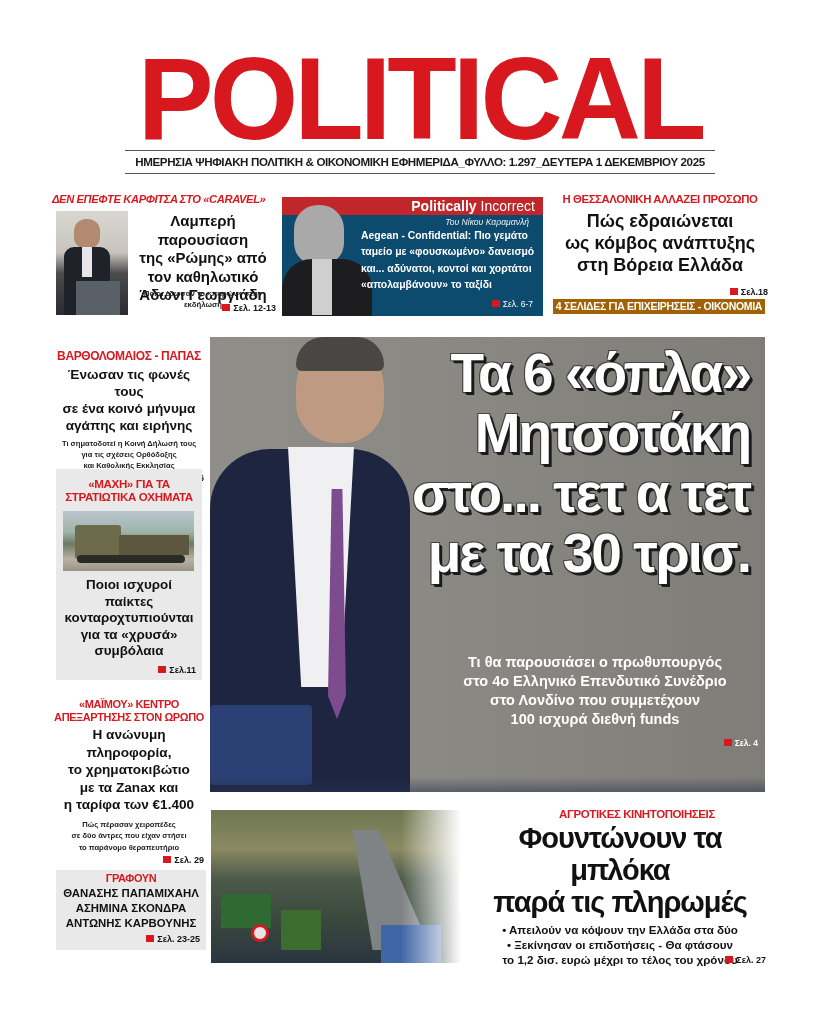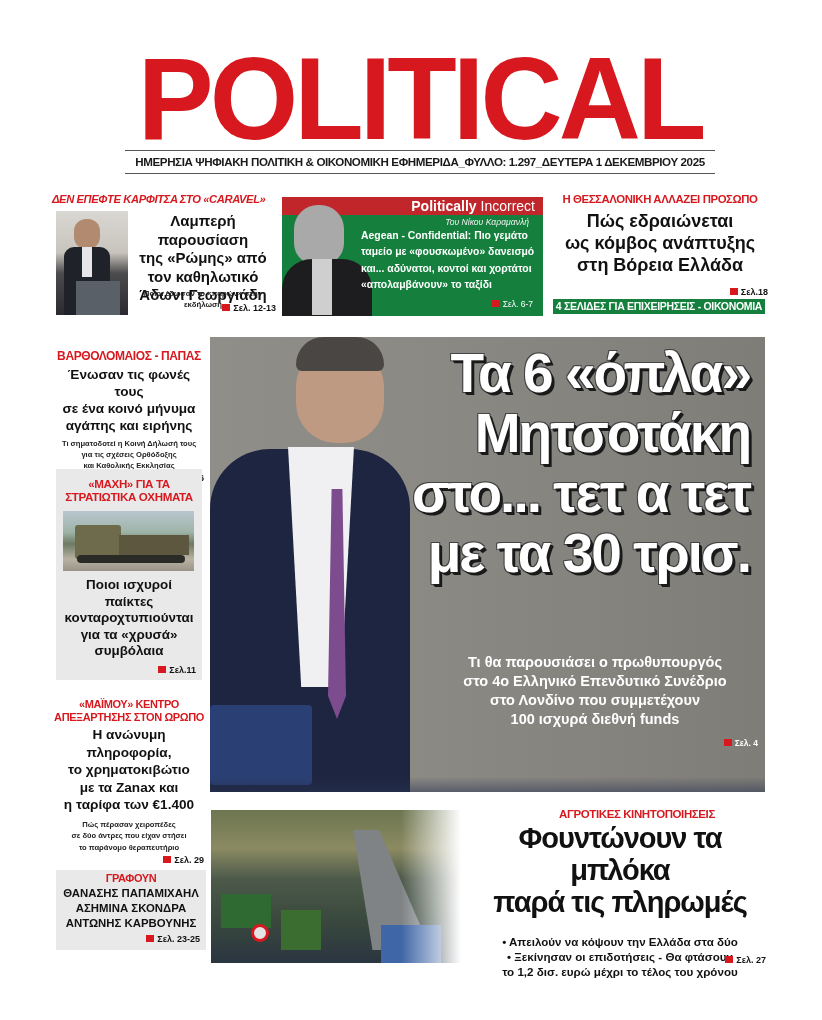--- a/index.html
+++ b/index.html
@@ -20,21 +20,21 @@
   .page .sq { display: inline-block; width: 8px; height: 7px; background: #d7191f; margin-right: 3px; vertical-align: 0px; }
 
   
   .photo { position: absolute; overflow: hidden; }
 
   
   .main-head { color: #fff; font-weight: 700; text-align: right; font-size: 55px; line-height: 60px; letter-spacing: -2px;
     text-shadow: 2px 2px 0 #1a1a1a, 3px 3px 0 #1a1a1a, -1px -1px 0 #444, 1px -1px 0 #444, -1px 1px 0 #444; }
   .main-sub { color: #fff; font-weight: 700; text-align: center; font-size: 14.5px; line-height: 19px; }
 
-  .teal-bar { background: #15803d; color: #fff; font-weight: 700; font-size: 10.5px; text-align: center; line-height: 15px; letter-spacing: -0.3px; }
+  .teal-bar { background: #a16207; color: #fff; font-weight: 700; font-size: 10.5px; text-align: center; line-height: 15px; letter-spacing: -0.3px; }
 
   .gray-box { background: #e9e9e9; }
 </style>
 </head>
 <body>
 
 <div class="abs masthead">
   <span class="logo">POLITICAL</span>
 </div>
 <div class="abs rule" style="left:125px; top:150px; width:590px;"></div>
@@ -52,21 +52,21 @@
 </div>
 <div class="abs head" style="left:128px; top:212px; width:150px; font-size:15px; line-height:18.5px;">
   <div>Λαμπερή παρουσίαση</div>
   <div>της «Ρώμης» από</div>
   <div>τον καθηλωτικό</div>
   <div>Άδωνι Γεωργιάδη</div>
 </div>
 <div class="abs sub" style="left:128px; top:289px; width:150px; font-size:7.8px;">Ποιοι έδωσαν το «παρών» στην εκδήλωση</div>
 <div class="abs page" style="left:200px; top:303px; width:76px;"><span class="sq"></span><span>Σελ. 12-13</span></div>
 
-<div class="abs" style="left:282px; top:197px; width:261px; height:119px; background:#15803d; overflow:hidden;">
+<div class="abs" style="left:282px; top:197px; width:261px; height:119px; background:#0c4a6e; overflow:hidden;">
   <div style="position:absolute; left:0; top:0; width:261px; height:18px; background:#c1262b;"></div>
   <div class="photo" style="left:0; top:0; width:90px; height:119px;">
     <div style="position:absolute; left:12px; top:8px; width:50px; height:60px; border-radius:24px 24px 22px 22px; background:#a9a9a9;"></div>
     <div style="position:absolute; left:0px; top:62px; width:90px; height:60px; background:#1d1d1f; border-radius:30px 30px 0 0;"></div>
     <div style="position:absolute; left:30px; top:62px; width:20px; height:56px; background:#cfcfcf;"></div>
   </div>
   <div style="position:absolute; right:8px; top:1px; color:#fff; font-size:14px; line-height:16px;">
     <span style="font-weight:700;">Politically</span>
     <span style="font-weight:400;">Incorrect</span>
   </div>
@@ -188,19 +188,19 @@
   <div style="position:absolute; left:40px; top:114px; width:18px; height:18px; border-radius:9px; background:#e4e4e4; border:3px solid #d7191f;"></div>
   <div style="position:absolute; right:0; top:0; width:60px; height:153px; background:linear-gradient(90deg,rgba(255,255,255,0) 0%,#ffffff 100%);"></div>
 </div>
 
 <div class="abs" style="left:470px; top:808px; width:300px;">
   <div class="kicker" style="font-size:11.5px; margin-left:34px;">ΑΓΡΟΤΙΚΕΣ ΚΙΝΗΤΟΠΟΙΗΣΕΙΣ</div>
   <div class="head" style="font-size:29px; line-height:32px; letter-spacing:-1px; margin-top:2px;">
     <div>Φουντώνουν τα μπλόκα</div>
     <div>παρά τις πληρωμές</div>
   </div>
-  <div style="text-align:center; font-weight:700; font-size:11.6px; line-height:15px; margin-top:16px;">
+  <div style="text-align:center; font-weight:700; font-size:11.6px; line-height:15px; margin-top:4px;">
     <div>• Απειλούν να κόψουν την Ελλάδα στα δύο</div>
     <div>• Ξεκίνησαν οι επιδοτήσεις - Θα φτάσουν</div>
     <div>το 1,2 δισ. ευρώ μέχρι το τέλος του χρόνου</div>
   </div>
 </div>
 <div class="abs page" style="left:700px; top:955px; width:66px;"><span class="sq"></span><span>Σελ. 27</span></div>
 
 </body></html>

